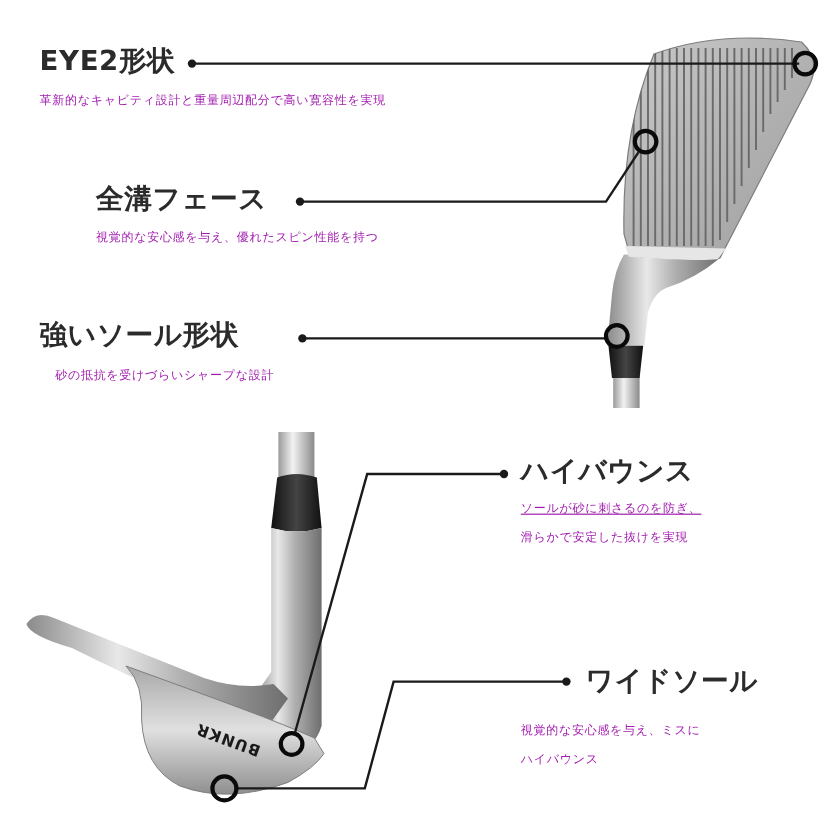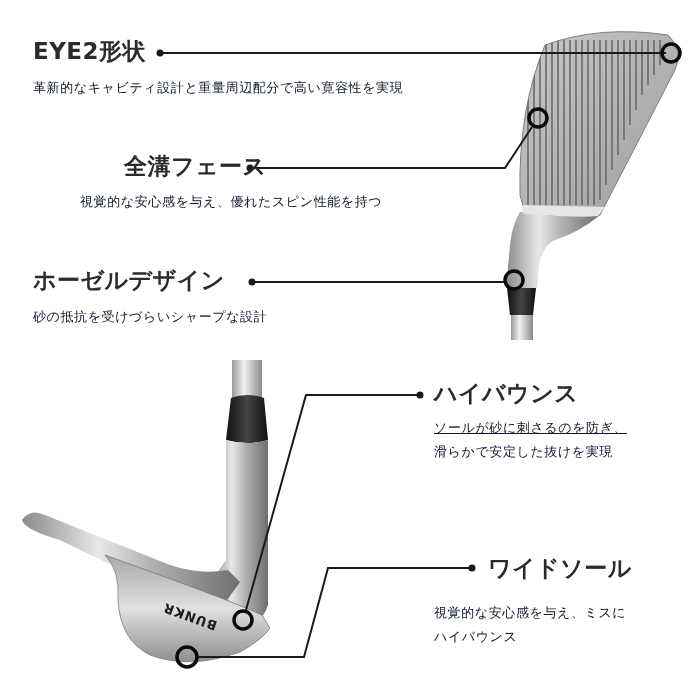--- a/index.html
+++ b/index.html
@@ -1,18 +1,18 @@
 <!DOCTYPE html>
 <html><head>
 <meta charset="utf-8">
 <style>
   html, body { margin:0; padding:0; background:#ffffff; }
   body { width:700px; height:700px; position:relative; overflow:hidden; font-family:"DejaVu Sans", "Liberation Sans", sans-serif; color:#333333; }
   .feature-title { position:absolute; font-weight:bold; font-size:23px; color:#2b2b2b; letter-spacing:0.5px; white-space:nowrap; line-height:1; }
-  .feature-desc { position:absolute; font-size:13px; color:#0f172a; white-space:nowrap; line-height:1.85; letter-spacing:0.6px; }
+  .feature-desc { position:absolute; font-size:10px; color:#a21caf; white-space:nowrap; line-height:1.85; letter-spacing:0.6px; }
   svg.overlay { position:absolute; left:0; top:0; width:700px; height:700px; pointer-events:none; }
   svg.club { position:absolute; left:0; top:0; width:700px; height:700px; }
 </style>
 </head>
 <body>
 
 <svg class="club" viewBox="0 0 700 700">
   <defs>
     <linearGradient id="faceGrad" x1="0" y1="0" x2="1" y2="1">
       <stop offset="0" stop-color="#c9c9c9"></stop>
@@ -124,25 +124,25 @@
     <circle cx="538" cy="118" r="9"></circle>
     <circle cx="514" cy="280" r="9"></circle>
     <circle cx="243" cy="620" r="9"></circle>
     <circle cx="187" cy="657" r="10"></circle>
   </g>
 </svg>
 
 <div class="feature-title" style="left:33px; top:40px;text-align:center;">EYE2形状</div>
 <div class="feature-desc" style="left:33px; top:76px;">革新的なキャビティ設計と重量周辺配分で高い寛容性を実現</div>
 
-<div class="feature-title" style="left:80px; top:155px;margin-left:44px;">全溝フェース</div>
+<div class="feature-title" style="left:80px; top:155px;">全溝フェース</div>
 <div class="feature-desc" style="left:80px; top:190px;">視覚的な安心感を与え、優れたスピン性能を持つ</div>
 
-<div class="feature-title" style="left:33px; top:269px;">ホーゼルデザイン</div>
-<div class="feature-desc" style="left:33px; top:305px;">砂の抵抗を受けづらいシャープな設計</div>
+<div class="feature-title" style="left:33px; top:269px;">強いソール形状</div>
+<div class="feature-desc" style="left:46px; top:305px;">砂の抵抗を受けづらいシャープな設計</div>
 
 <div class="feature-title" style="left:434px; top:382px;text-align:center;">ハイバウンス</div>
 <div class="feature-desc" style="left:434px; top:416px;text-decoration:underline;">ソールが砂に刺さるのを防ぎ、</div>
 <div class="feature-desc" style="left:434px; top:440px;">滑らかで安定した抜けを実現</div>
 
 <div class="feature-title" style="left:488px; top:557px;text-align:center;">ワイドソール</div>
 <div class="feature-desc" style="left:434px; top:601px;">視覚的な安心感を与え、ミスに</div>
 <div class="feature-desc" style="left:434px; top:625px;">ハイバウンス</div>
 
 </body></html>

